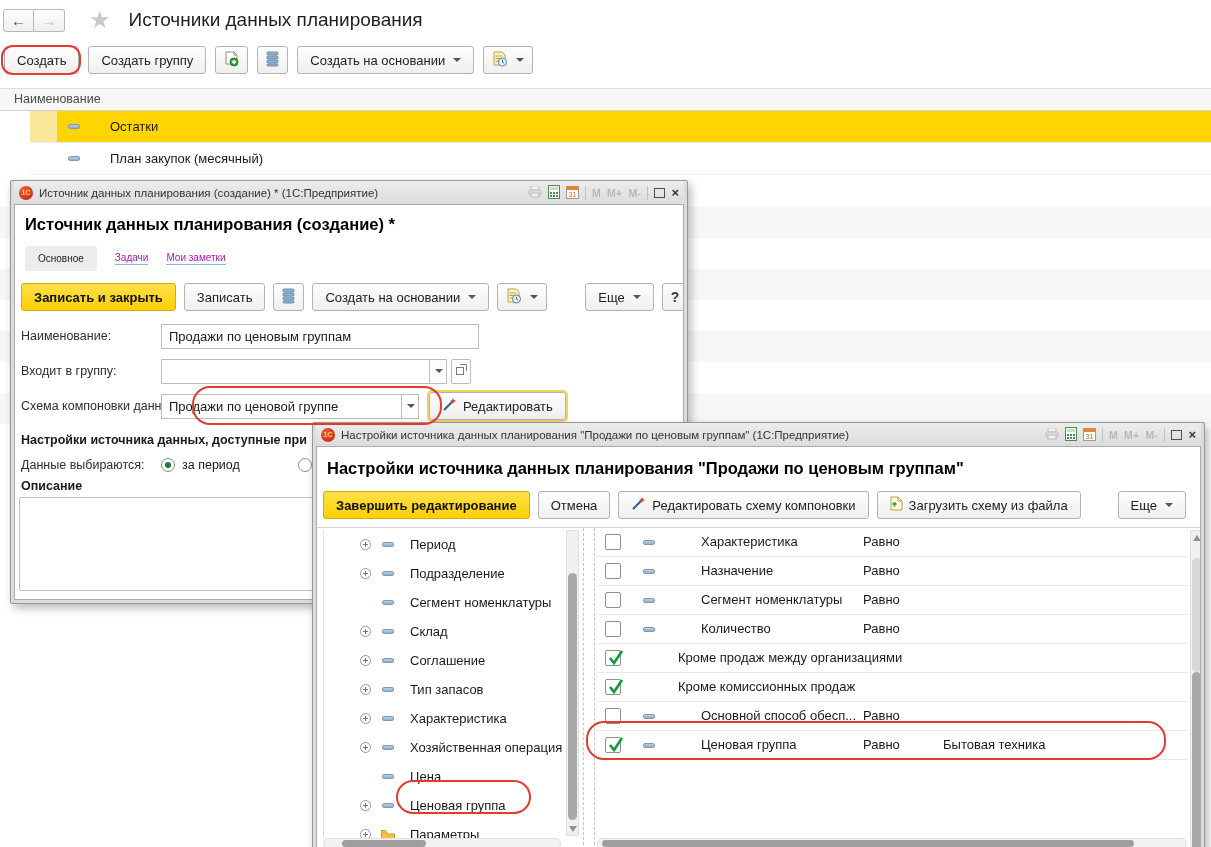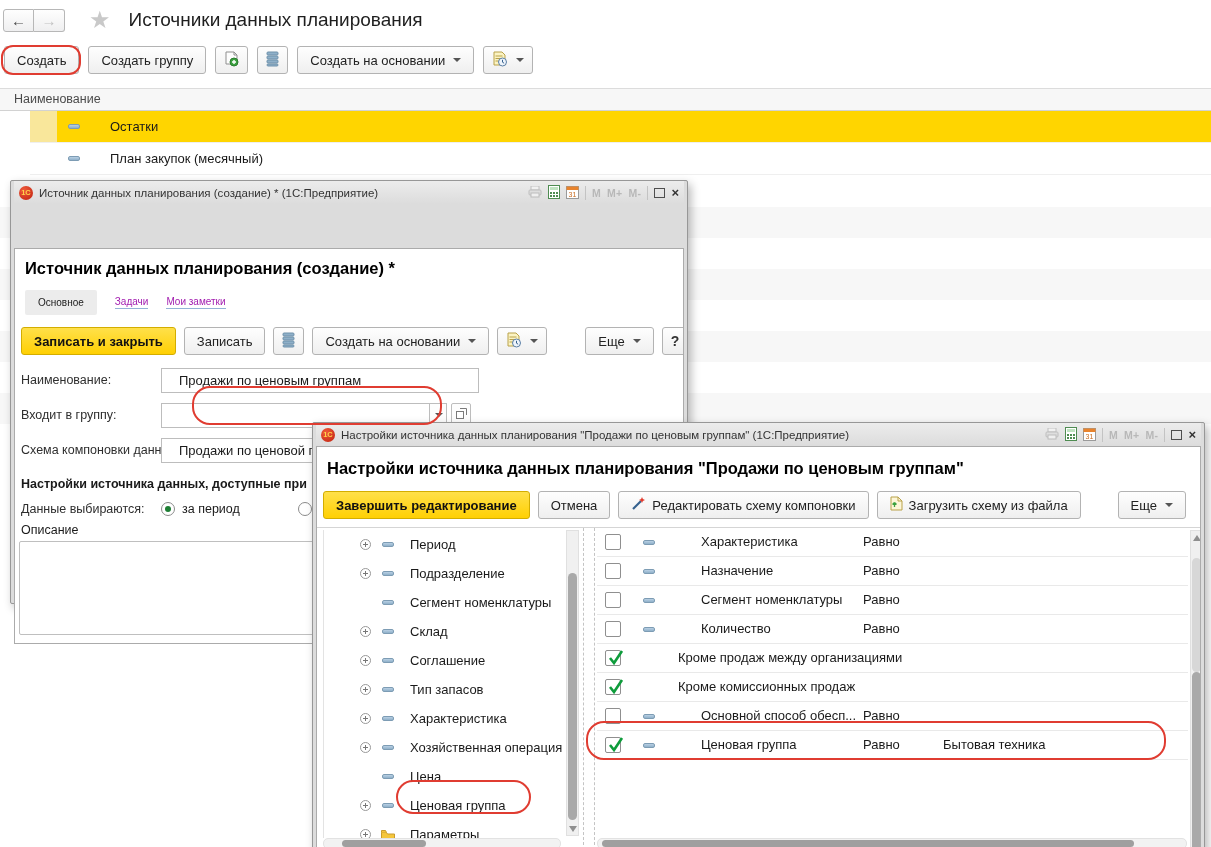--- a/index.html
+++ b/index.html
@@ -50,42 +50,42 @@
   .tb-sep { width:1px; height:14px; background:#c3c3c3; }
   .mem { font-size:10.5px; font-weight:bold; color:#b8b8b8; letter-spacing:.3px; }
   .win-max { width:11px; height:10px; border:1.5px solid #4e4e4e; display:inline-block; }
   .win-close { font-size:13px; font-weight:bold; color:#333; line-height:1; }
   .dialog-content { position:relative; background:#fff; border:1px solid #ababab; overflow:hidden; }
 
   .dlg-heading { position:absolute; left:10px; font-size:16.5px; font-weight:bold; color:#000; white-space:nowrap; }
 
   
   .dialog-create { left:10px; top:180px; width:678px; height:424px; z-index:10; }
-  .dialog-create .dialog-content { height:396px;margin-top:44px; }
+  .dialog-create .dialog-content { height:396px; }
   .tabs { position:absolute; left:10px; top:38px; display:flex; align-items:center; gap:18px; height:30px; font-size:10px; }
   .tab-active { background:#ececec; padding:7px 13px; border-radius:2px; color:#1a1a1a; }
   .tab-link { color:#a21caf; border-bottom:1px solid rgba(42,102,176,.5); padding-bottom:1px; }
   .cmdbar { position:absolute; left:6px; top:78px; display:flex; gap:8px; align-items:center; }
   .spacer22 { width:22px; }
   .f-row { position:absolute; left:6px; height:26px; display:flex; align-items:center; font-size:12.5px; }
   .f-label { width:140px; flex:none; color:#2e2e2e; white-space:nowrap; overflow:hidden; }
   .fld { display:flex; height:25px; }
-  .fld input { border:1px solid #bdbdbd; border-right:none; height:25px; font-size:13px; padding:0 17px;
+  .fld input { border:1px solid #bdbdbd; border-right:none; height:25px; font-size:13px; padding:0 7px;
     font-family:inherit; color:#1a1a1a; outline:none; }
   .combo-btn { width:18px; height:25px; border:1px solid #bdbdbd; background:#fdfdfd;
     display:flex; align-items:center; justify-content:center; }
   .sq-btn { width:20px; height:25px; border:1px solid #bdbdbd; border-radius:2px; background:#fdfdfd; margin-left:4px;
     display:flex; align-items:center; justify-content:center; }
   .btn-outlined { box-shadow:0 0 0 2px #f1d35c;padding-left:12px; }
   .section-label { position:absolute; left:6px; top:228px; font-size:12.5px; font-weight:bold; white-space:nowrap; }
   .radio-row { position:absolute; left:6px; top:250px; height:20px; display:flex; align-items:center; font-size:12.5px; }
   .radio { width:14px; height:14px; border:1px solid #8b8b8b; border-radius:50%; background:#fff;
     display:inline-flex; align-items:center; justify-content:center; flex:none; }
   .radio.sel::after { content:""; width:6px; height:6px; border-radius:50%; background:#1e7e34; }
-  .desc-label { position:absolute; left:6px; top:274px; font-size:12.5px; font-weight:normal; }
+  .desc-label { position:absolute; left:6px; top:274px; font-size:12.5px; font-weight:bold; }
   .desc-area { position:absolute; left:4px; top:292px; width:652px; height:94px; border:1px solid #bfbfbf;
     border-radius:2px; resize:none; font-family:inherit; font-size:13px; padding:4px; outline:none; }
 
   
   .dialog-settings { left:312px; top:422px; width:893px; height:430px; z-index:20; }
   .dialog-settings .dialog-content { height:402px; }
   .dlg2-cmdbar { position:absolute; left:6px; top:44px; right:14px; display:flex; gap:8px; align-items:center; }
   .panels { position:absolute; left:0; top:80px; width:100%; height:322px; border-top:1px solid #d5d5d5; }
   .tree-panel { position:absolute; left:6px; top:2px; width:242px; height:308px; border-left:1px solid #e3e3e3; overflow:hidden; }
   .tree-row { position:relative; height:29px; display:flex; align-items:center; font-size:13px; }

